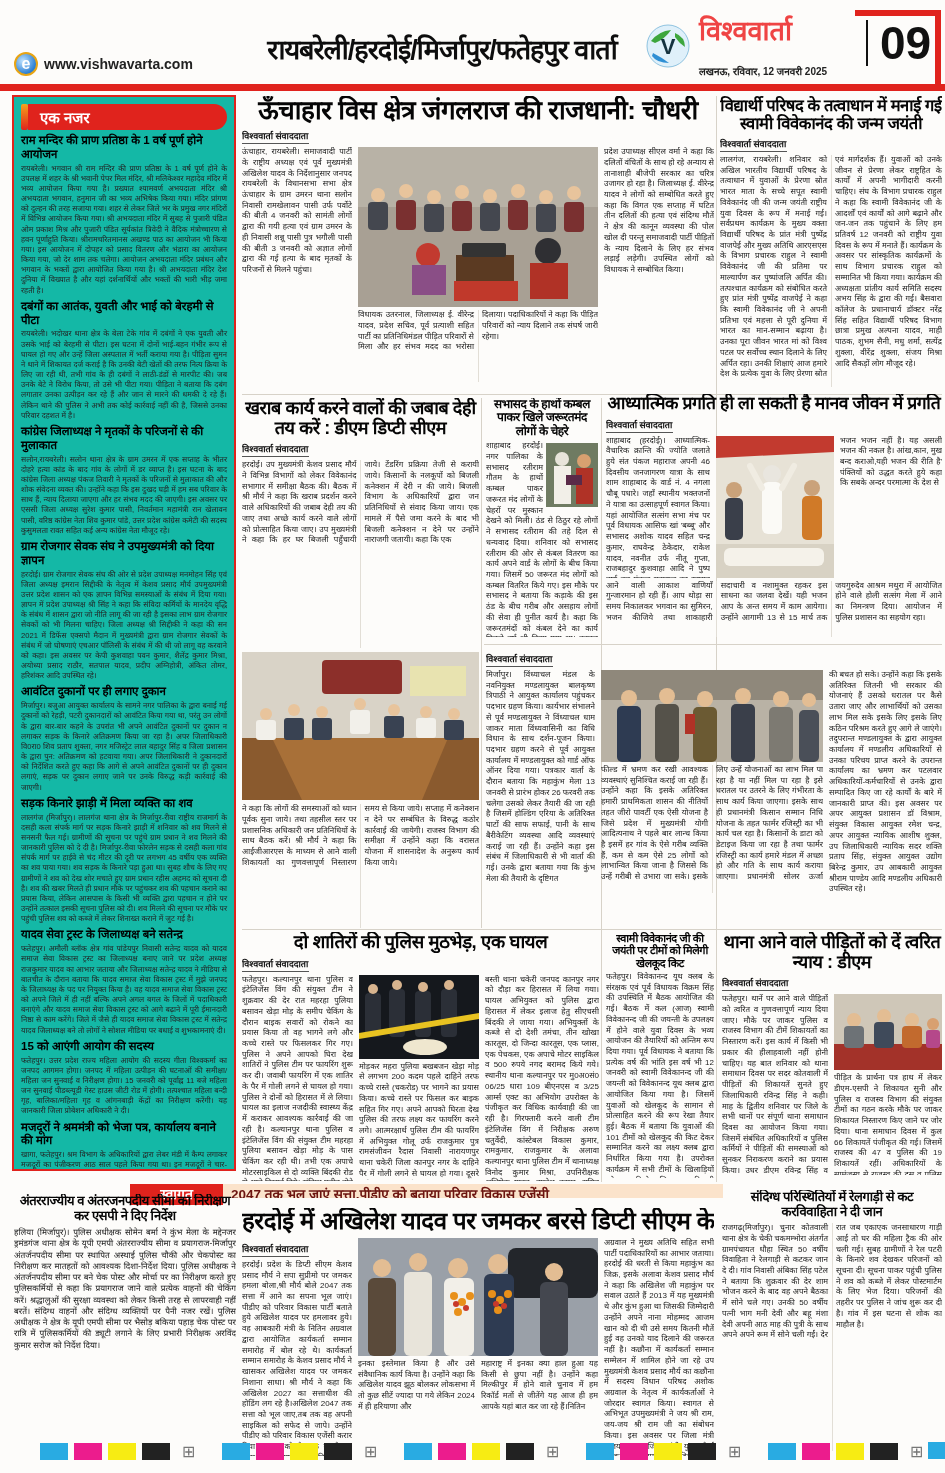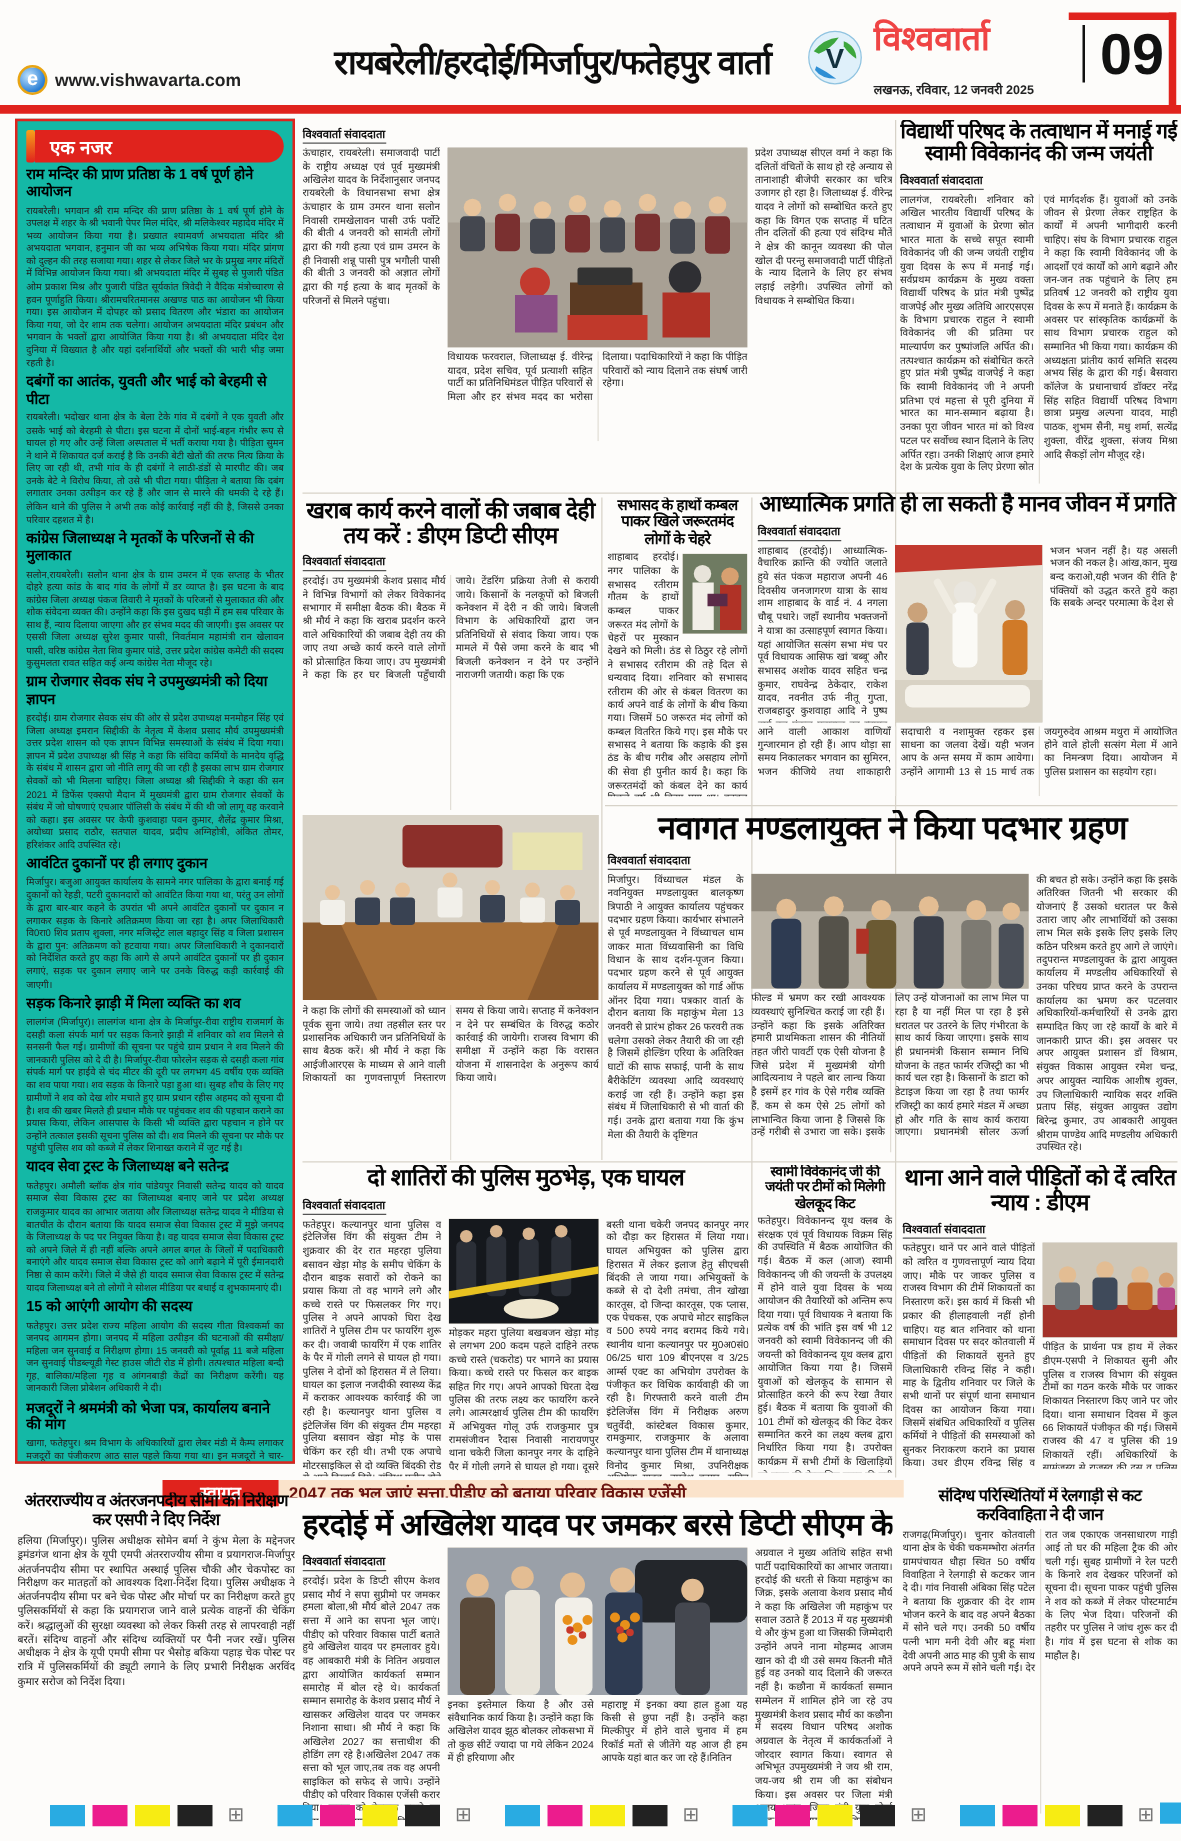--- a/index.html
+++ b/index.html
@@ -120,20 +120,21 @@
       <h4>15 को आएंगी आयोग की सदस्य</h4>
       <p>फतेहपुर। उत्तर प्रदेश राज्य महिला आयोग की सदस्य गीता विश्वकर्मा का जनपद आगमन होगा। जनपद में महिला उत्पीड़न की घटनाओं की समीक्षा/महिला जन सुनवाई व निरीक्षण होगा। 15 जनवरी को पूर्वाह्न 11 बजे महिला जन सुनवाई पीडब्ल्यूडी गेस्ट हाउस जीटी रोड में होगी। तत्पश्चात महिला बन्दी गृह, बालिका/महिला गृह व आंगनबाड़ी केंद्रों का निरीक्षण करेंगी। यह जानकारी जिला प्रोबेशन अधिकारी ने दी।</p>
     </div>
     <div class="brief">
       <h4>मजदूरों ने श्रममंत्री को भेजा पत्र, कार्यालय बनाने की मांग</h4>
       <p>खागा, फतेहपुर। श्रम विभाग के अधिकारियों द्वारा लेबर मंडी में कैम्प लगाकर मजदूरों का पंजीकरण आठ साल पहले किया गया था। इन मजदूरों ने चार-पांच वर्षों तक नियमित रूप से अंशदान जमा किया किन्तु, तहसील खागा में श्रम विभाग का कार्यालय न होने के कारण मजदूरों को जिलों में जाने की कठिनाई और दिहाड़ी मजदूरी का नुकसान होने से उनका नवीनीकरण नहीं हो सका। वर्तमान में ये मजदूर 60 वर्ष की आयु से कम हैं।</p>
     </div>
   </div>
 
   <div class="abs art" style="left:242px;top:96px;width:472px;height:296px;">
+    <div class="hl hl1" style="font-size:26px;">ऊँचाहार विस क्षेत्र जंगलराज की राजधानी: चौधरी</div>
     <div class="byline">विश्ववार्ता संवाददाता</div>
     <div class="flexrow" style="height:238px;">
       <div class="bcol" style="width:112px;">ऊंचाहार, रायबरेली। समाजवादी पार्टी के राष्ट्रीय अध्यक्ष एवं पूर्व मुख्यमंत्री अखिलेश यादव के निर्देशानुसार जनपद रायबरेली के विधानसभा सभा क्षेत्र ऊंचाहार के ग्राम उमरन थाना सलोन निवासी रामखेलावन पासी उर्फ पर्वोटे की बीती 4 जनवरी को सामंती लोगों द्वारा की गयी हत्या एवं ग्राम उमरन के ही निवासी शन्नू पासी पुत्र भगौली पासी की बीती 3 जनवरी को अज्ञात लोगों द्वारा की गई हत्या के बाद मृतकों के परिजनों से मिलने पहुंचा।</div>
       <div style="width:240px;">
         <div class="photo" style="width:240px;height:160px;">
           <svg width="240" height="160" viewBox="0 0 240 160">
             <rect width="240" height="160" fill="#a8a094"></rect>
             <rect y="0" width="240" height="60" fill="#b8b2a6"></rect>
             <g fill="#e8c49c">
                 <circle cx="20" cy="48" r="7"></circle>
@@ -159,21 +160,21 @@
               </g>
             <circle cx="70" cy="108" r="12" fill="#c23a2f"></circle>
               <rect x="54" y="118" width="34" height="30" fill="#8a4e86"></rect>
             <circle cx="190" cy="104" r="13" fill="#2f2f33"></circle>
               <rect x="172" y="116" width="38" height="36" fill="#b03226"></rect>
             <rect x="98" y="108" width="58" height="26" fill="#5b3a22"></rect>
             <rect x="104" y="96" width="44" height="14" fill="#333" rx="2"></rect>
             <rect x="96" y="134" width="64" height="20" fill="#c0392b"></rect>
           </svg>
         </div>
-        <div class="bcol cols2" style="margin-top:3px;height:72px;">विधायक फरवराल, जिलाध्यक्ष ई. वीरेन्द्र यादव, प्रदेश सचिव, पूर्व प्रत्याशी सहित पार्टी का प्रतिनिधिमंडल पीड़ित परिवारों से मिला और हर संभव मदद का भरोसा दिलाया। पदाधिकारियों ने कहा कि पीड़ित परिवारों को न्याय दिलाने तक संघर्ष जारी रहेगा।</div>
+        <div class="bcol cols2" style="margin-top:3px;height:72px;">विधायक उतरनाल, जिलाध्यक्ष ई. वीरेन्द्र यादव, प्रदेश सचिव, पूर्व प्रत्याशी सहित पार्टी का प्रतिनिधिमंडल पीड़ित परिवारों से मिला और हर संभव मदद का भरोसा दिलाया। पदाधिकारियों ने कहा कि पीड़ित परिवारों को न्याय दिलाने तक संघर्ष जारी रहेगा।</div>
       </div>
       <div class="bcol" style="width:112px;">प्रदेश उपाध्यक्ष सीएल वर्मा ने कहा कि दलितों वंचितों के साथ हो रहे अन्याय से तानाशाही बीजेपी सरकार का चरित्र उजागर हो रहा है। जिलाध्यक्ष ई. वीरेन्द्र यादव ने लोगों को सम्बोधित करते हुए कहा कि विगत एक सप्ताह में घटित तीन दलितों की हत्या एवं संदिग्ध मौतें ने क्षेत्र की कानून व्यवस्था की पोल खोल दी परन्तु समाजवादी पार्टी पीड़ितों के न्याय दिलाने के लिए हर संभव लड़ाई लड़ेगी। उपस्थित लोगों को विधायक ने सम्बोधित किया।</div>
     </div>
   </div>
 
   <div class="abs art" style="left:720px;top:96px;width:222px;height:296px;">
     <div class="hl" style="font-size:16.5px;">विद्यार्थी परिषद के तत्वाधान में मनाई गई स्वामी विवेकानंद की जन्म जयंती</div>
     <div class="byline">विश्ववार्ता संवाददाता</div>
     <div class="bcol cols2" style="height:232px;">लालगंज, रायबरेली। शनिवार को अखिल भारतीय विद्यार्थी परिषद के तत्वाधान में युवाओं के प्रेरणा स्रोत भारत माता के सच्चे सपूत स्वामी विवेकानंद जी की जन्म जयंती राष्ट्रीय युवा दिवस के रूप में मनाई गई। सर्वप्रथम कार्यक्रम के मुख्य वक्ता विद्यार्थी परिषद के प्रांत मंत्री पुष्पेंद्र वाजपेई और मुख्य अतिथि आरएसएस के विभाग प्रचारक राहुल ने स्वामी विवेकानंद जी की प्रतिमा पर माल्यार्पण कर पुष्पांजलि अर्पित की। तत्पश्चात कार्यक्रम को संबोधित करते हुए प्रांत मंत्री पुष्पेंद्र वाजपेई ने कहा कि स्वामी विवेकानंद जी ने अपनी प्रतिभा एवं महत्ता से पूरी दुनिया में भारत का मान-सम्मान बढ़ाया है। उनका पूरा जीवन भारत मां को विश्व पटल पर सर्वोच्च स्थान दिलाने के लिए अर्पित रहा। उनकी शिक्षाएं आज हमारे देश के प्रत्येक युवा के लिए प्रेरणा स्रोत एवं मार्गदर्शक हैं। युवाओं को उनके जीवन से प्रेरणा लेकर राष्ट्रहित के कार्यों में अपनी भागीदारी करनी चाहिए। संघ के विभाग प्रचारक राहुल ने कहा कि स्वामी विवेकानंद जी के आदर्शों एवं कार्यों को आगे बढ़ाने और जन-जन तक पहुंचाने के लिए हम प्रतिवर्ष 12 जनवरी को राष्ट्रीय युवा दिवस के रूप में मनाते हैं। कार्यक्रम के अवसर पर सांस्कृतिक कार्यक्रमों के साथ विभाग प्रचारक राहुल को सम्मानित भी किया गया। कार्यक्रम की अध्यक्षता प्रांतीय कार्य समिति सदस्य अभय सिंह के द्वारा की गई। बैसवारा कॉलेज के प्रधानाचार्य डॉक्टर नरेंद्र सिंह सहित विद्यार्थी परिषद विभाग छात्रा प्रमुख अल्पना यादव, माही पाठक, शुभम सैनी, मधु शर्मा, सत्येंद्र शुक्ला, वीरेंद्र शुक्ला, संजय मिश्रा आदि सैकड़ों लोग मौजूद रहे।</div>
   </div>
@@ -257,21 +258,20 @@
           <circle cx="18" cy="54" r="8" fill="#caa27a"></circle>
             <rect x="9" y="62" width="18" height="42" rx="5" fill="#3a3f4a"></rect>
         </svg>
       </div>
       <div class="bcol" style="width:102px;">भजन भजन नहीं है। यह असली भजन की नकल है। आंख,कान, मुख बन्द कराओ,यही भजन की रीति है' पंक्तियों को उद्धत करते हुये कहा कि सबके अन्दर परमात्मा के देश से</div>
     </div>
     <div class="bcol cols3" style="margin-top:3px;height:56px;">आने वाली आकाश वाणियाँ गुन्जारमान हो रही हैं। आप थोड़ा सा समय निकालकर भगवान का सुमिरन, भजन कीजिये तथा शाकाहारी सदाचारी व नशामुक्त रहकर इस साधना का जलवा देखें। यही भजन आप के अन्त समय में काम आयेगा। उन्होंने आगामी 13 से 15 मार्च तक जयगुरुदेव आश्रम मथुरा में आयोजित होने वाले होली सत्संग मेला में आने का निमन्त्रण दिया। आयोजन में पुलिस प्रशासन का सहयोग रहा।</div>
   </div>
 
   <div class="abs art" style="left:486px;top:648px;width:456px;height:278px;">
-    <div class="hl hl1" style="font-size:26px;">नवागत मण्डलायुक्त ने किया पदभार ग्रहण</div>
     <div class="byline">विश्ववार्ता संवाददाता</div>
     <div class="flexrow" style="height:226px;">
       <div class="bcol" style="width:110px;">मिर्जापुर। विंध्याचल मंडल के नवनियुक्त मण्डलायुक्त बालकृष्ण त्रिपाठी ने आयुक्त कार्यालय पहुंचकर पदभार ग्रहण किया। कार्यभार संभालने से पूर्व मण्डलायुक्त ने विंध्याचल धाम जाकर माता विंध्यवासिनी का विधि विधान के साथ दर्शन-पूजन किया। पदभार ग्रहण करने से पूर्व आयुक्त कार्यालय में मण्डलायुक्त को गार्ड ऑफ ऑनर दिया गया। पत्रकार वार्ता के दौरान बताया कि महाकुंभ मेला 13 जनवरी से प्रारंभ होकर 26 फरवरी तक चलेगा उसको लेकर तैयारी की जा रही है जिसमें होल्डिंग एरिया के अतिरिक्त घाटों की साफ सफाई, पानी के साथ बैरीकेटिंग व्यवस्था आदि व्यवस्थाएं कराई जा रही हैं। उन्होंने कहा इस संबंध में जिलाधिकारी से भी वार्ता की गई। उनके द्वारा बताया गया कि कुंभ मेला की तैयारी के दृष्टिगत</div>
       <div style="width:222px;">
         <div class="photo" style="width:222px;height:92px;">
           <svg width="222" height="92" viewBox="0 0 222 92">
             <rect width="222" height="92" fill="#b9b2a5"></rect>
             <rect x="0" y="0" width="222" height="30" fill="#8f887b"></rect>
             <g fill="#e3bd93">
                 <circle cx="28" cy="28" r="8"></circle>

